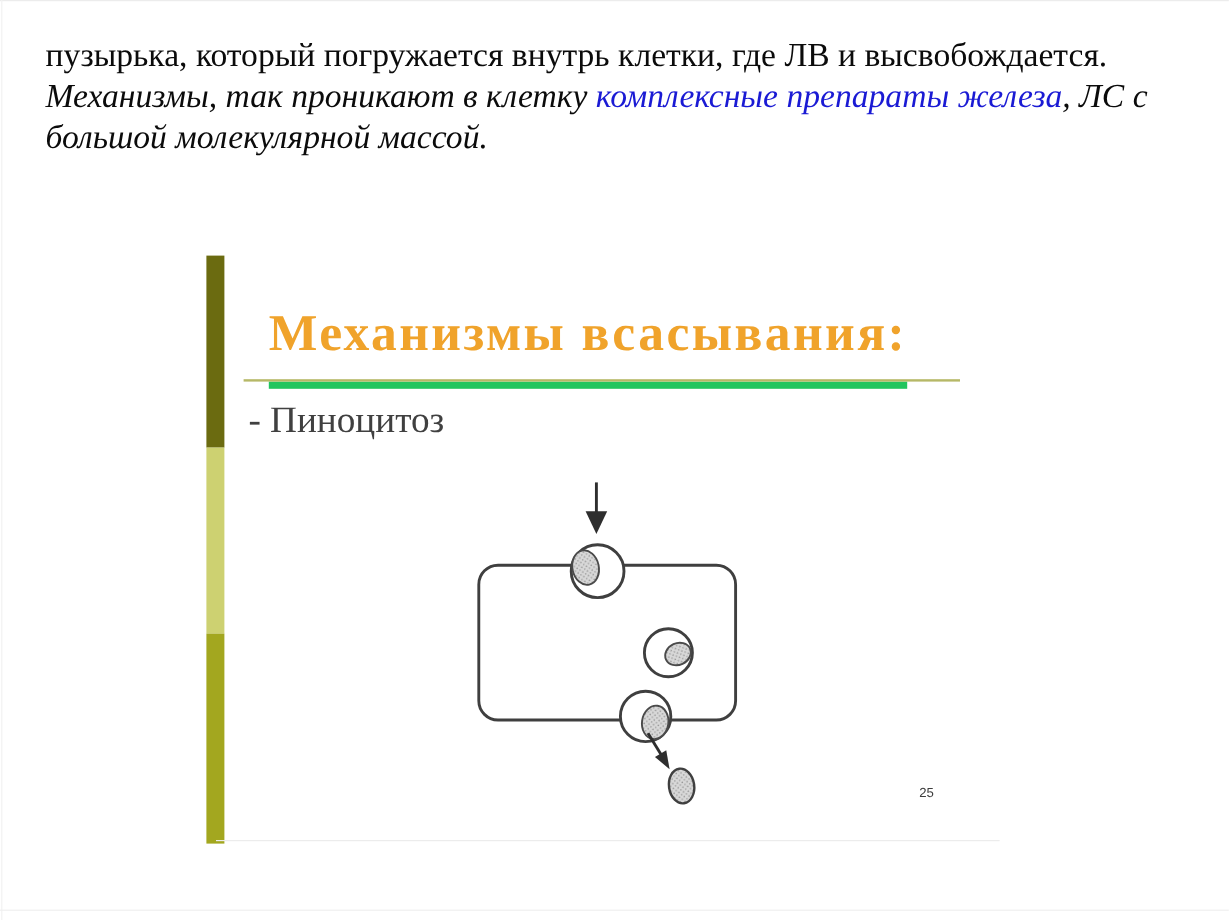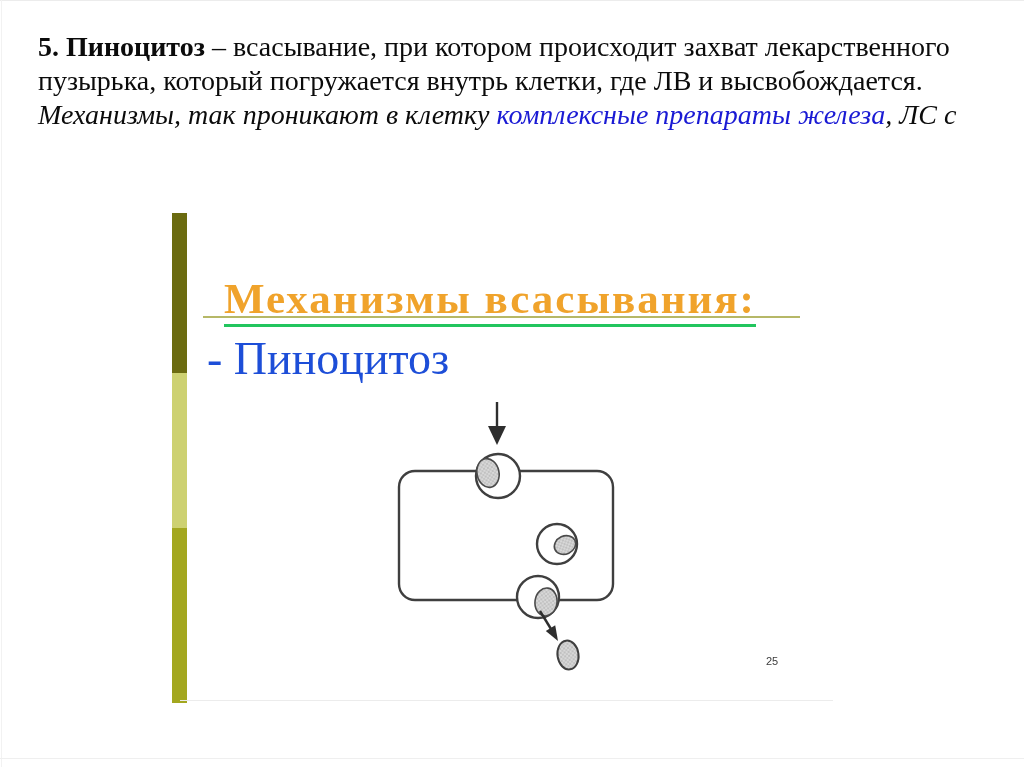--- a/index.html
+++ b/index.html
@@ -29,50 +29,50 @@
   .accent-bar { position:absolute; left:172px; top:213px; width:15px; }
   .bar-seg1 { height:160px; background:#6b6b10; }
   .bar-seg2 { height:155px; background:#cdd171; }
   .bar-seg3 { height:175px; background:#a3a71f; }
 
   .fig-title {
     position:absolute; left:224px; top:256px;
     font-weight:bold; font-size:43px; letter-spacing:2px;
     color:#f0a32b; line-height:1.05;
   }
-  .fig-title .u { display:inline-block; border-bottom:3px solid #22c55e; padding-bottom:3px;margin-top:20px; }
+  .fig-title .u { display:inline-block; border-bottom:6px solid #22c55e; padding-bottom:17px; }
 
   .fig-rule { position:absolute; left:203px; top:316px; width:597px; height:2px; background:#b6b867; }
 
   .fig-bullet {
     position:absolute; left:207px; top:332px;
-    font-size:46px; color:#1d4ed8; white-space:nowrap;
+    font-size:31px; color:#404040; white-space:nowrap;
   }
 
   .diagram { position:absolute; left:380px; top:395px; }
 
   .pagenum {
     position:absolute; left:766px; top:655px;
     font-size:11px; color:#3d3d3d;
     font-family:"Liberation Sans", sans-serif;
   }
 
   .img-bottom-line { position:absolute; left:180px; top:700px; width:653px; height:1px; background:#ececec; }
 </style>
 </head>
 <body>
 
 <div class="page-top-line"></div>
 <div class="page-left-line"></div>
 <div class="page-bottom-line"></div>
 
 <div class="intro">
-  <span class="ln"><b>5. Пиноцитоз</b><span> – всасывание, при котором происходит захват лекарственного</span></span>
   <span class="ln">пузырька, который погружается внутрь клетки, где ЛВ и высвобождается.</span>
   <span class="ln it"><span>Механизмы, так проникают в клетку </span><span class="hl">комплексные препараты железа</span><span>, ЛС с</span></span>
+  <span class="ln it">большой молекулярной массой.</span>
 </div>
 
 <div>
   <div class="accent-bar">
     <div class="bar-seg1"></div>
     <div class="bar-seg2"></div>
     <div class="bar-seg3"></div>
   </div>
 
   <div class="fig-title">

